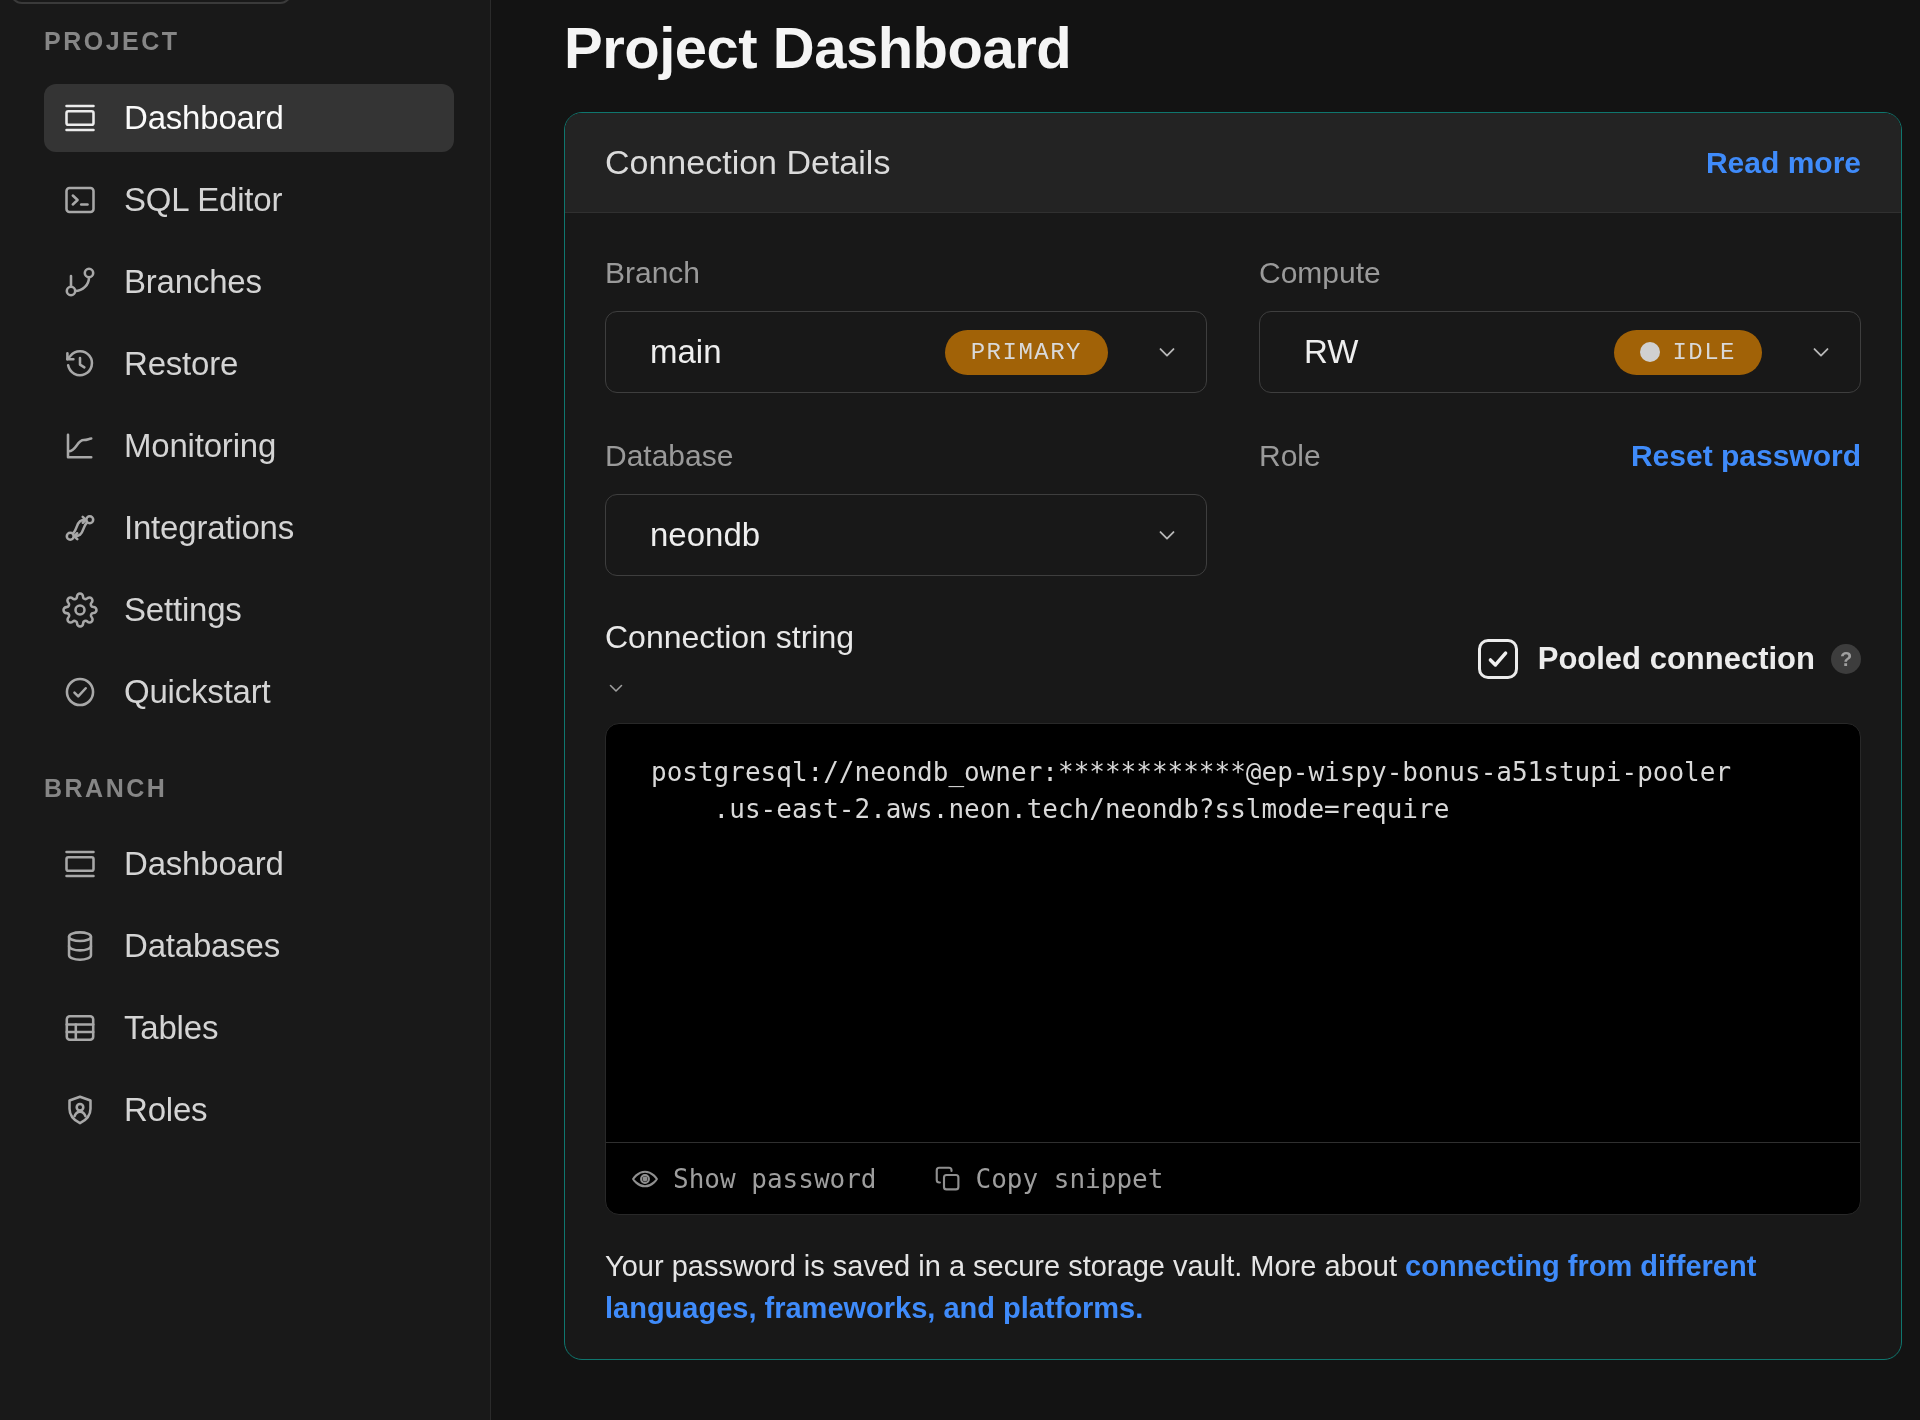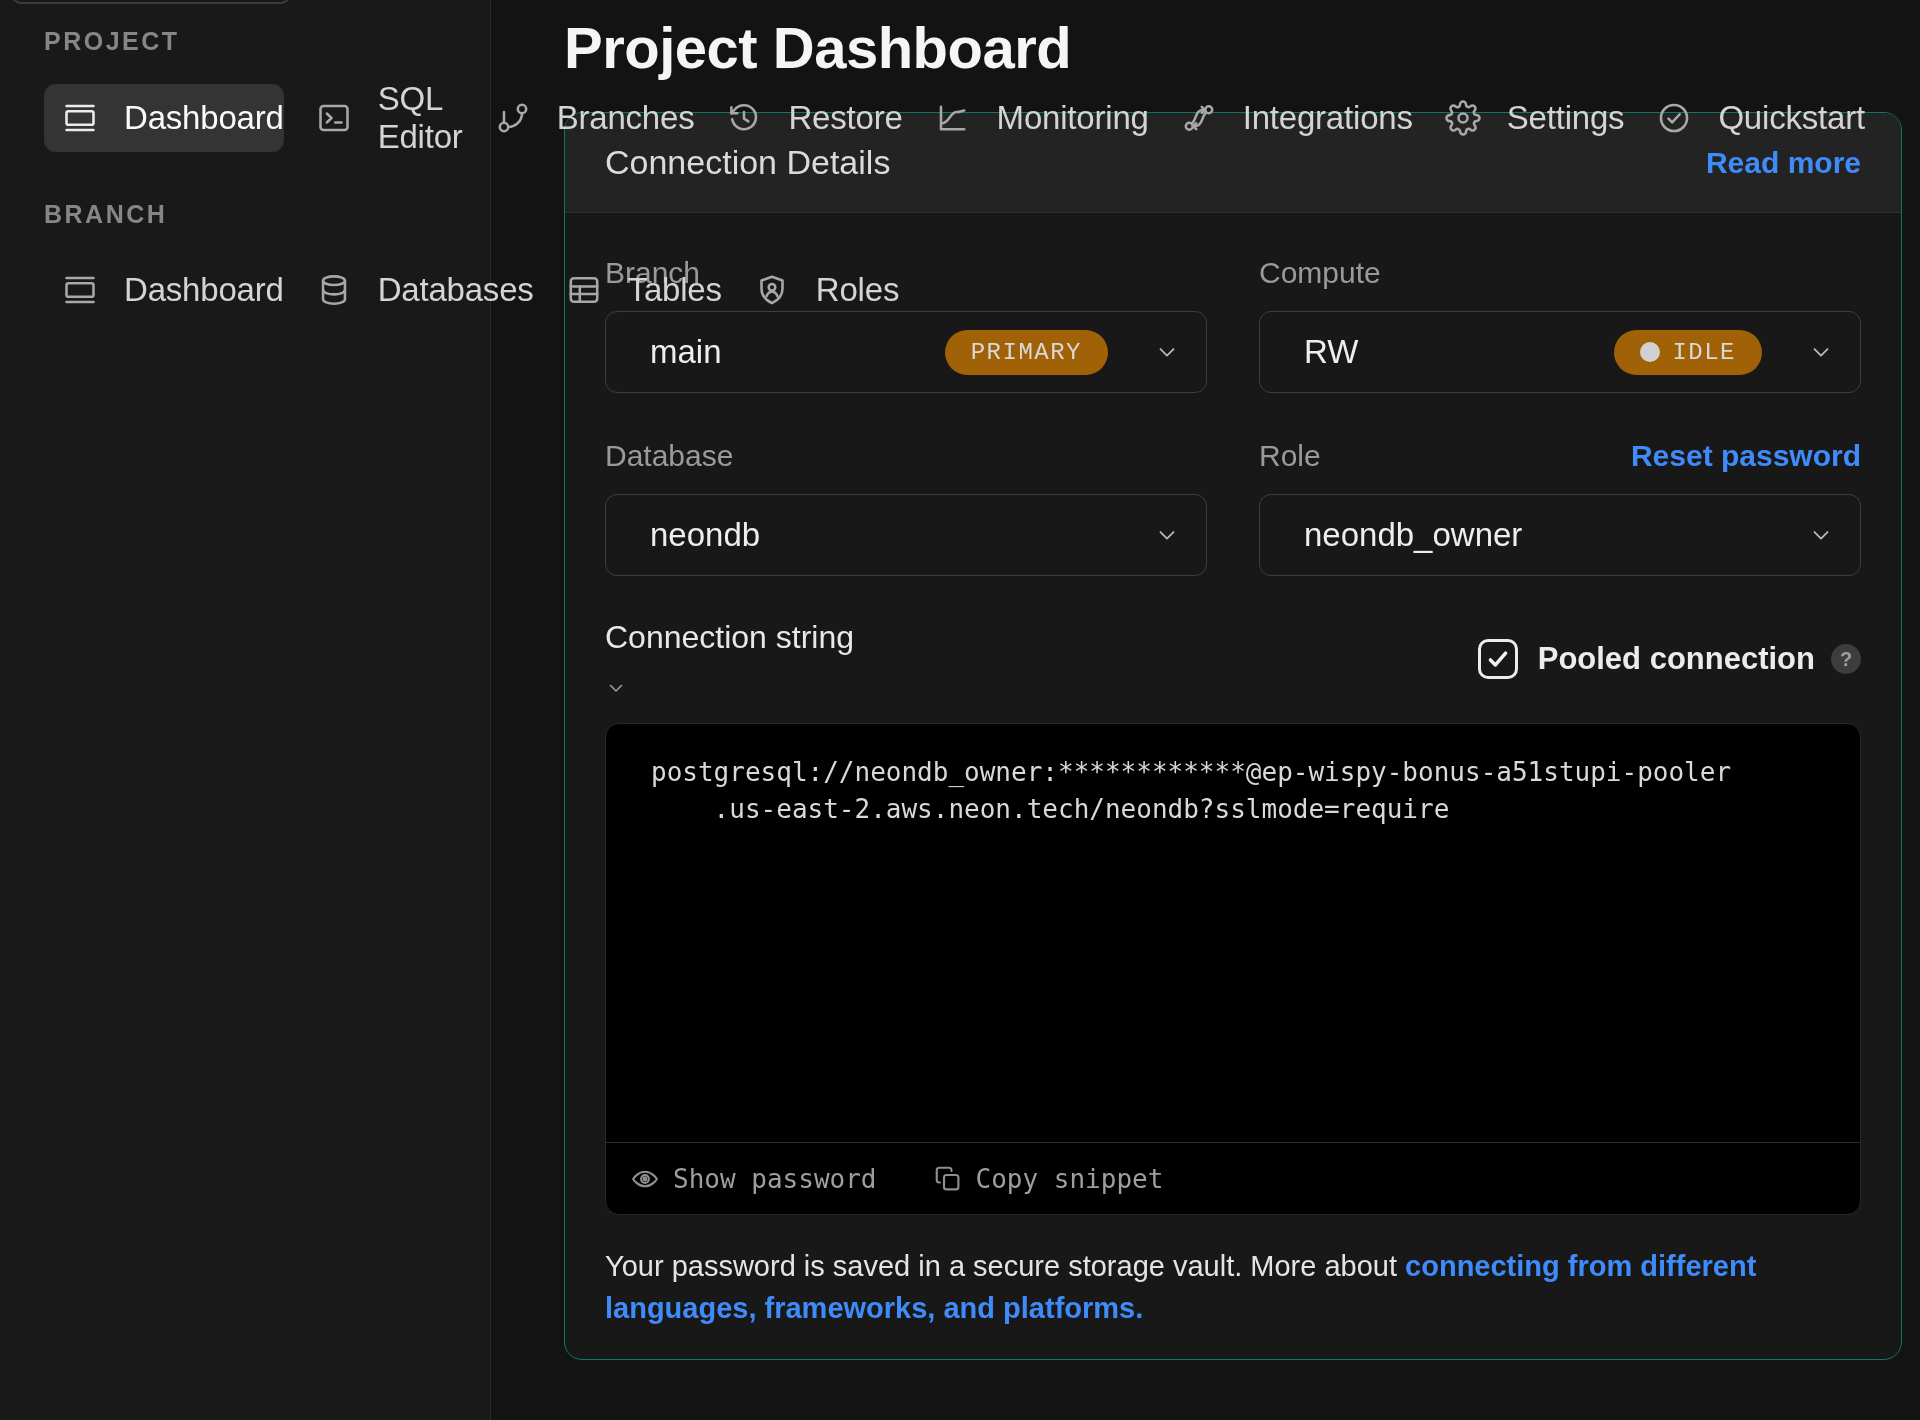--- a/index.html
+++ b/index.html
@@ -24,21 +24,21 @@
     width:282px; height:30px;
     border:2px solid #3a3a3a; border-radius:12px;
   }
   .section-label {
     margin-left:44px;
     font-size:25px; font-weight:600; letter-spacing:2.5px;
     color:#868686; line-height:26px;
   }
   .nav-list {
     margin:30px 36px 0 44px;
-    display:flex; flex-direction:row; gap:14px;
+    display:flex; flex-direction:column; gap:14px;
   }
   .nav-list.branch { margin-top:29px; }
   .section-label.branch { margin-top:49px; }
   .nav-item {
     height:68px; border-radius:12px;
     display:flex; align-items:center;
     padding-left:18px; gap:26px;
     cursor:pointer;
   }
   .nav-item.selected { background:#343434; }
@@ -352,29 +352,20 @@
                   <path d="m6 9.3 6 6 6-6"></path>
                 </svg>
             </span>
           </div>
         </div>
         <div>
           <div class="field-label-row">
             <span class="field-label">Role</span>
             <a class="link-blue">Reset password</a>
           </div>
-          <div class="select">
-            <span class="value">neondb_owner</span>
-            <span class="flex-spacer"></span>
-            <span class="chev">
-              <svg class="ic" viewBox="0 0 24 24" stroke-width="2">
-                  <path d="m6 9.3 6 6 6-6"></path>
-                </svg>
-            </span>
-          </div>
         </div>
       </div>
 
       <div class="conn-row">
         <div class="conn-left">
           <span class="conn-label">Connection string</span>
           <span class="small-chev">
             <svg class="ic" viewBox="0 0 24 24" stroke-width="2.2">
                 <path d="m6 9.3 6 6 6-6"></path>
               </svg>

